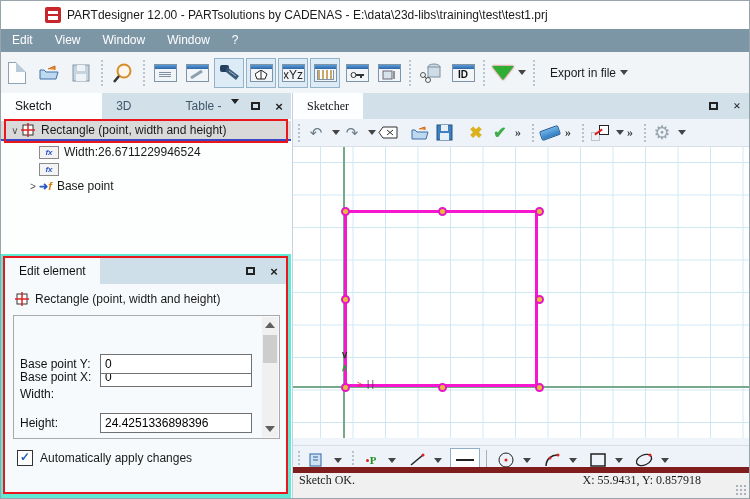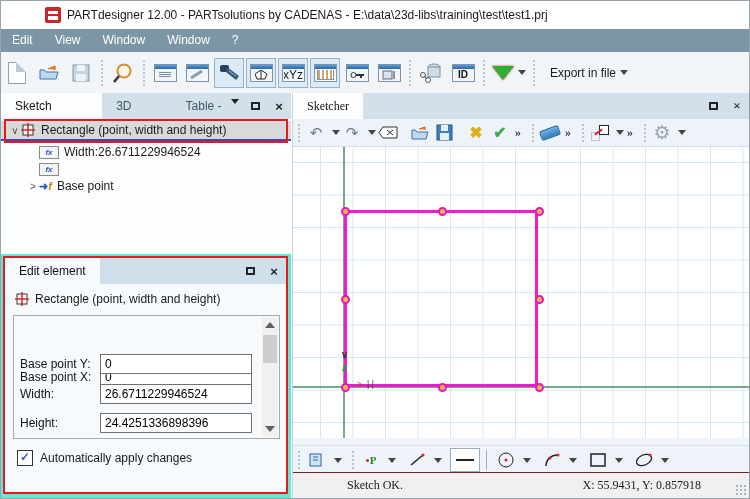--- a/index.html
+++ b/index.html
@@ -90,21 +90,21 @@
   .handle{position:absolute;width:9px;height:9px;border-radius:50%;border:2px solid #e516c8;background:#e8bc3a;box-sizing:border-box;}
   .csym{position:absolute;font-size:10px;font-weight:bold;line-height:10px;}
   
   .sk-tools{position:absolute;left:0;right:0;top:352px;height:28px;background:#edf3f8;display:flex;align-items:center;border-top:1px solid #d5e0e8;}
   .tool-btn{height:24px;min-width:22px;padding:0 2px;display:flex;align-items:center;justify-content:center;}
   .tool-btn.selected{background:#fff;border:1px solid #8fb0c8;box-sizing:border-box;}
   .vsep{width:1px;height:20px;background:#9fb1bd;margin:0 6px;}
   .pt-label{color:#1f8f1f;font-weight:bold;font-size:11px;}
   .reddot{width:3px;height:3px;background:#d22;border-radius:50%;display:inline-block;margin-right:1px;vertical-align:top;}
   
-  .statusbar{position:absolute;left:0;right:0;bottom:0;height:25px;background:#f0f0f0;border-top:1px solid #7f1d1d;display:flex;align-items:center;padding-left:48px;}
+  .statusbar{position:absolute;left:0;right:0;bottom:0;height:25px;background:#f0f0f0;border-top:6px solid #7f1d1d;display:flex;}
   .status-msg{padding-left:6px;}
   .status-coords{margin-left:auto;margin-right:48px;}
   .grip-corner{position:absolute;right:2px;bottom:2px;width:12px;height:12px;background-image:radial-gradient(circle,#a9b2b8 1px,transparent 1.2px);background-size:4px 4px;}
 </style>
 </head>
 <body>
 
 <div class="win">
 
   <div class="titlebar">
@@ -317,21 +317,20 @@
           <div class="fieldrow" style="top:7px;margin-top:43px;">
             <span class="flabel">Base point X:</span>
             <input value="0" style="">
           </div>
           <div class="fieldrow" style="top:37px;">
             <span class="flabel">Base point Y:</span>
             <input value="0" style="">
           </div>
           <div class="fieldrow" style="top:67px;">
             <span class="flabel">Width:</span>
-            <input value="26.6711229946524" style="">
           </div>
           <div class="fieldrow" style="top:96px;">
             <span class="flabel">Height:</span>
             <input value="24.4251336898396" style="">
           </div>
           <div class="vscroll">
             <div class="vs-arrow vs-up"></div>
             <div class="vs-thumb"></div>
             <div class="vs-arrow vs-down"></div>
           </div>

